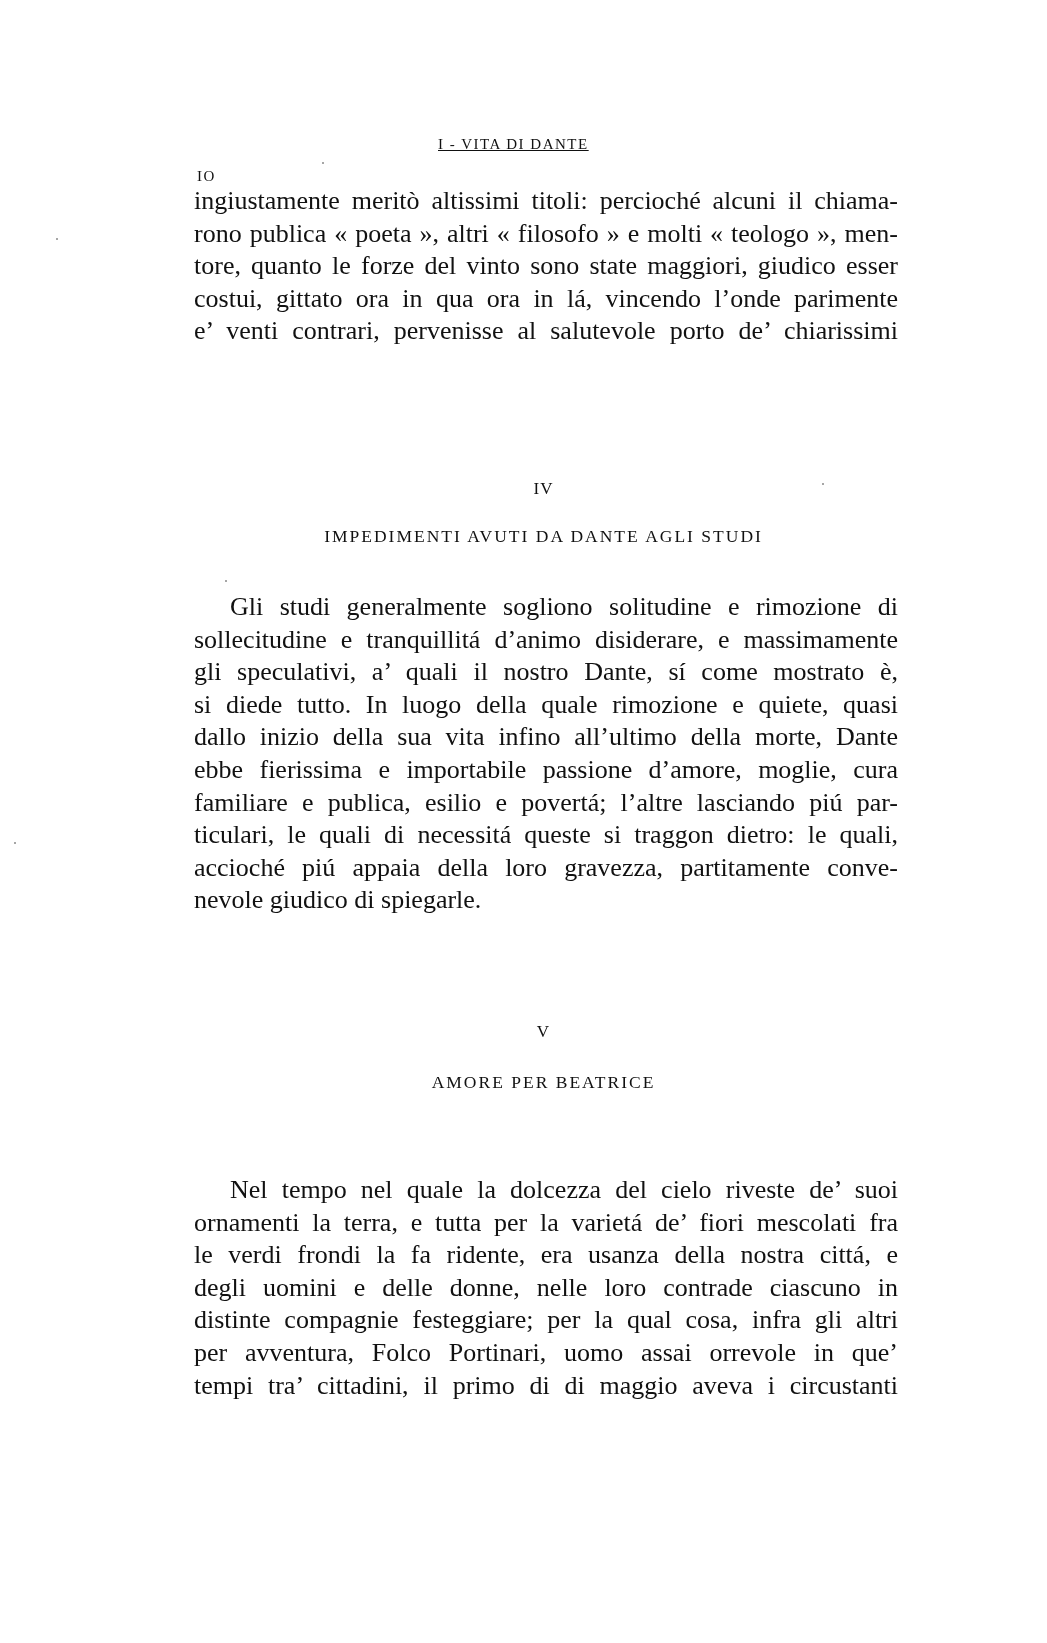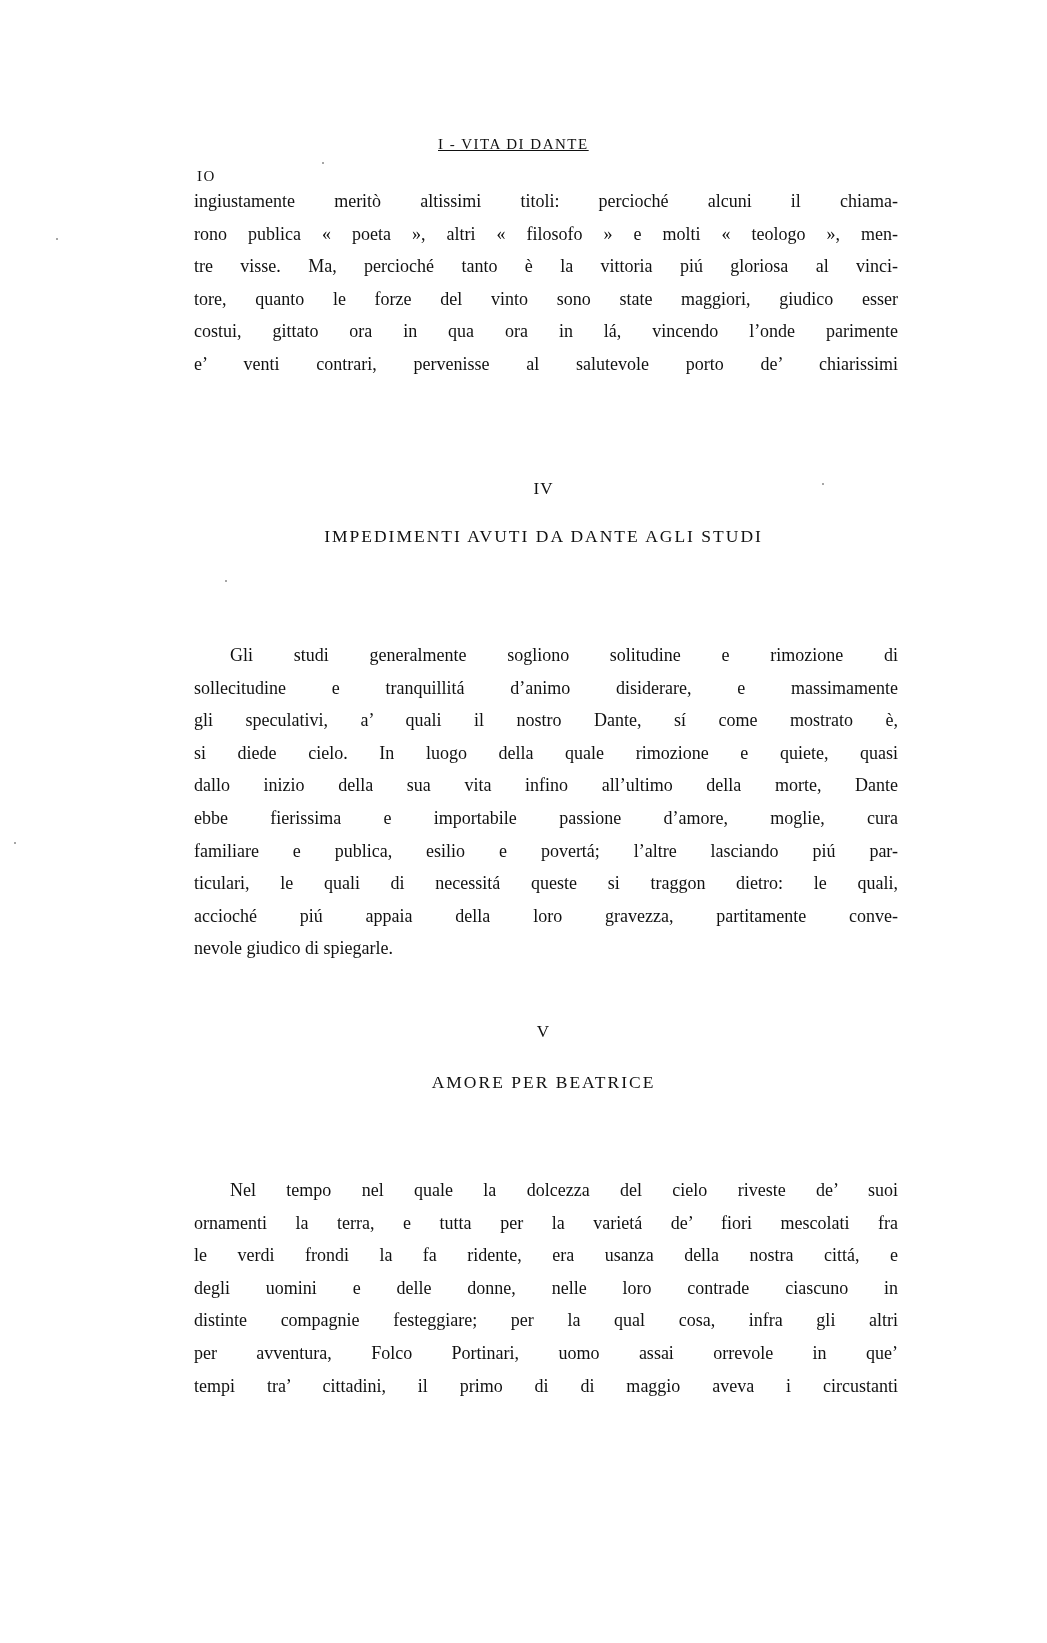--- a/index.html
+++ b/index.html
@@ -44,21 +44,21 @@
       text-decoration: underline;
     }
     .block {
       position: absolute;
       left: 194px;
       width: 704px;
     }
     .line {
       height: 32.6px;
       line-height: 32.6px;
-      font-size: 18px;
+      font-size: 26px;
       text-align: justify;
       text-align-last: justify;
       white-space: nowrap;
       overflow: visible;
       font-family: Liberation Serif, serif;
     }
     .line.last {
       text-align-last: left;
     }
     .line.indent {
@@ -94,34 +94,33 @@
 <div class="page">
 
   <div class="running-head">
     <span class="page-number">IO</span>
     <span class="running-title">I - VITA DI DANTE</span>
   </div>
 
   <div class="block" style="top:185px;">
     <div class="line">ingiustamente meritò altissimi titoli: percioché alcuni il chiama-</div>
     <div class="line">rono publica « poeta », altri « filosofo » e molti « teologo », men-</div>
-    <div class="line">tre visse. Ma, percioché tanto è la vittoria piú gloriosa al vinci-</div>
     <div class="line">tore, quanto le forze del vinto sono state maggiori, giudico esser</div>
     <div class="line">costui, gittato ora in qua ora in lá, vincendo l’onde parimente</div>
     <div class="line">e’ venti contrari, pervenisse al salutevole porto de’ chiarissimi</div>
   </div>
 
   <div class="chapter-num" style="top:479px;">IV</div>
   <div class="chapter-title" style="top:526px;">IMPEDIMENTI AVUTI DA DANTE AGLI STUDI</div>
 
-  <div class="block" style="top:591px;margin-top:48px;">
+  <div class="block" style="top:591px;">
     <div class="line indent">Gli studi generalmente sogliono solitudine e rimozione di</div>
     <div class="line">sollecitudine e tranquillitá d’animo disiderare, e massimamente</div>
     <div class="line">gli speculativi, a’ quali il nostro Dante, sí come mostrato è,</div>
-    <div class="line">si diede cielo. In luogo della quale rimozione e quiete, quasi</div>
+    <div class="line">si diede tutto. In luogo della quale rimozione e quiete, quasi</div>
     <div class="line">dallo inizio della sua vita infino all’ultimo della morte, Dante</div>
     <div class="line">ebbe fierissima e importabile passione d’amore, moglie, cura</div>
     <div class="line">familiare e publica, esilio e povertá; l’altre lasciando piú par-</div>
     <div class="line">ticulari, le quali di necessitá queste si traggon dietro: le quali,</div>
     <div class="line">accioché piú appaia della loro gravezza, partitamente conve-</div>
     <div class="line last">nevole giudico di spiegarle.</div>
   </div>
 
   <div class="chapter-num" style="top:1022px;">V</div>
   <div class="chapter-title" style="top:1072px;">AMORE PER BEATRICE</div>

